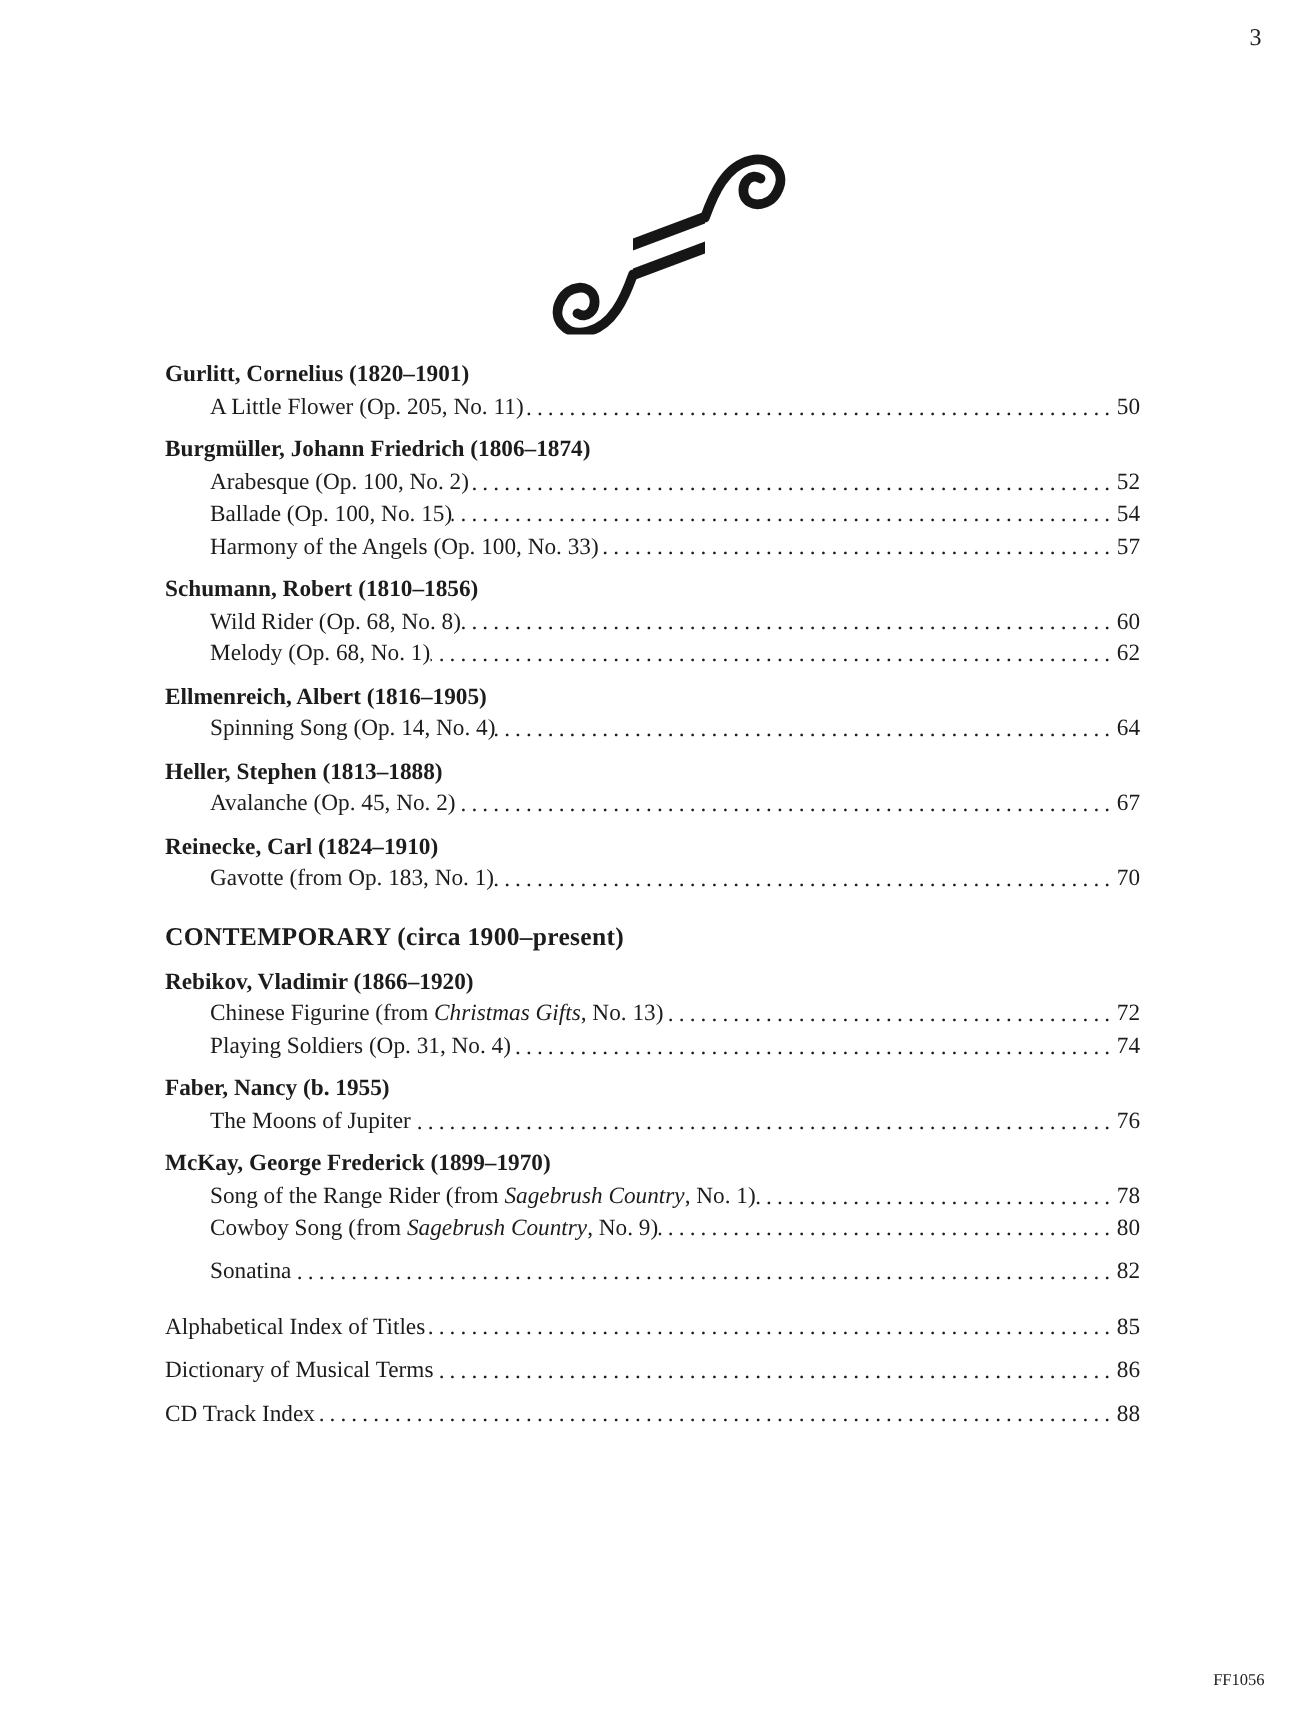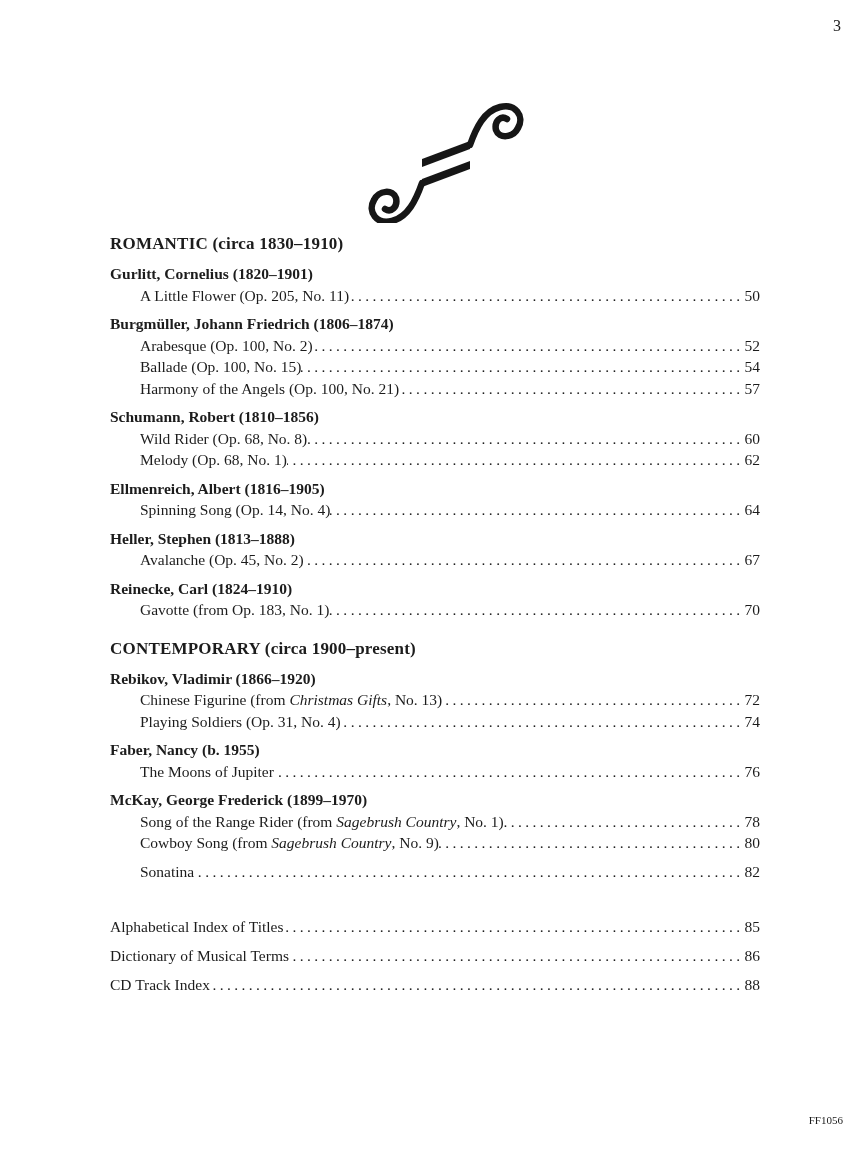--- a/index.html
+++ b/index.html
@@ -59,21 +59,21 @@
     flex: 1;
     overflow: hidden;
     white-space: nowrap;
     direction: rtl;
     letter-spacing: 3.4px;
     padding-left: 6px;
     margin-right: 1px;
     color: #1c1c1c;
   }
   .page-ref { white-space: nowrap; }
-  .back-matter { margin-top: 34px; }
+  .back-matter { margin-top: 16px; }
   .back-row {
     display: flex;
     align-items: baseline;
     font-size: 15.5px;
     line-height: 21.5px;
     margin-top: 7.5px;
   }
   .back-title { white-space: nowrap; }
   .footer-code {
     position: absolute;
@@ -97,21 +97,20 @@
       </g>
       <g fill="#161616">
         <polygon points="66,76 114,58 114,66 66,84"></polygon>
         <polygon points="66,96 114,78 114,86 66,104"></polygon>
       </g>
     </svg>
   </div>
 
   <main class="toc">
       <section class="toc-section">
-        <h2 class="section-heading">ROMANTIC (circa 1830–1910)</h2>
         <div class="composer">
           <div class="composer-line"><span class="composer-name">Gurlitt, Cornelius</span><span class="composer-dates"> (1820–1901)</span></div>
           <div class="piece-row">
             <span class="piece-title"><span>A Little Flower (Op. 205, No. 11)</span></span>
             <span class="leader">................................................................................................................................................................</span>
             <span class="page-ref">50</span>
           </div>
         </div>
         <div class="composer">
           <div class="composer-line"><span class="composer-name">Burgmüller, Johann Friedrich</span><span class="composer-dates"> (1806–1874)</span></div>
@@ -119,21 +118,21 @@
             <span class="piece-title"><span>Arabesque (Op. 100, No. 2)</span></span>
             <span class="leader">................................................................................................................................................................</span>
             <span class="page-ref">52</span>
           </div>
           <div class="piece-row">
             <span class="piece-title"><span>Ballade (Op. 100, No. 15)</span></span>
             <span class="leader">................................................................................................................................................................</span>
             <span class="page-ref">54</span>
           </div>
           <div class="piece-row">
-            <span class="piece-title"><span>Harmony of the Angels (Op. 100, No. 21)</span></span>
+            <span class="piece-title"><span>Harmony of the Angels (Op. 100, No. 33)</span></span>
             <span class="leader">................................................................................................................................................................</span>
             <span class="page-ref">57</span>
           </div>
         </div>
         <div class="composer">
           <div class="composer-line"><span class="composer-name">Schumann, Robert</span><span class="composer-dates"> (1810–1856)</span></div>
           <div class="piece-row">
             <span class="piece-title"><span>Wild Rider (Op. 68, No. 8)</span></span>
             <span class="leader">................................................................................................................................................................</span>
             <span class="page-ref">60</span>

